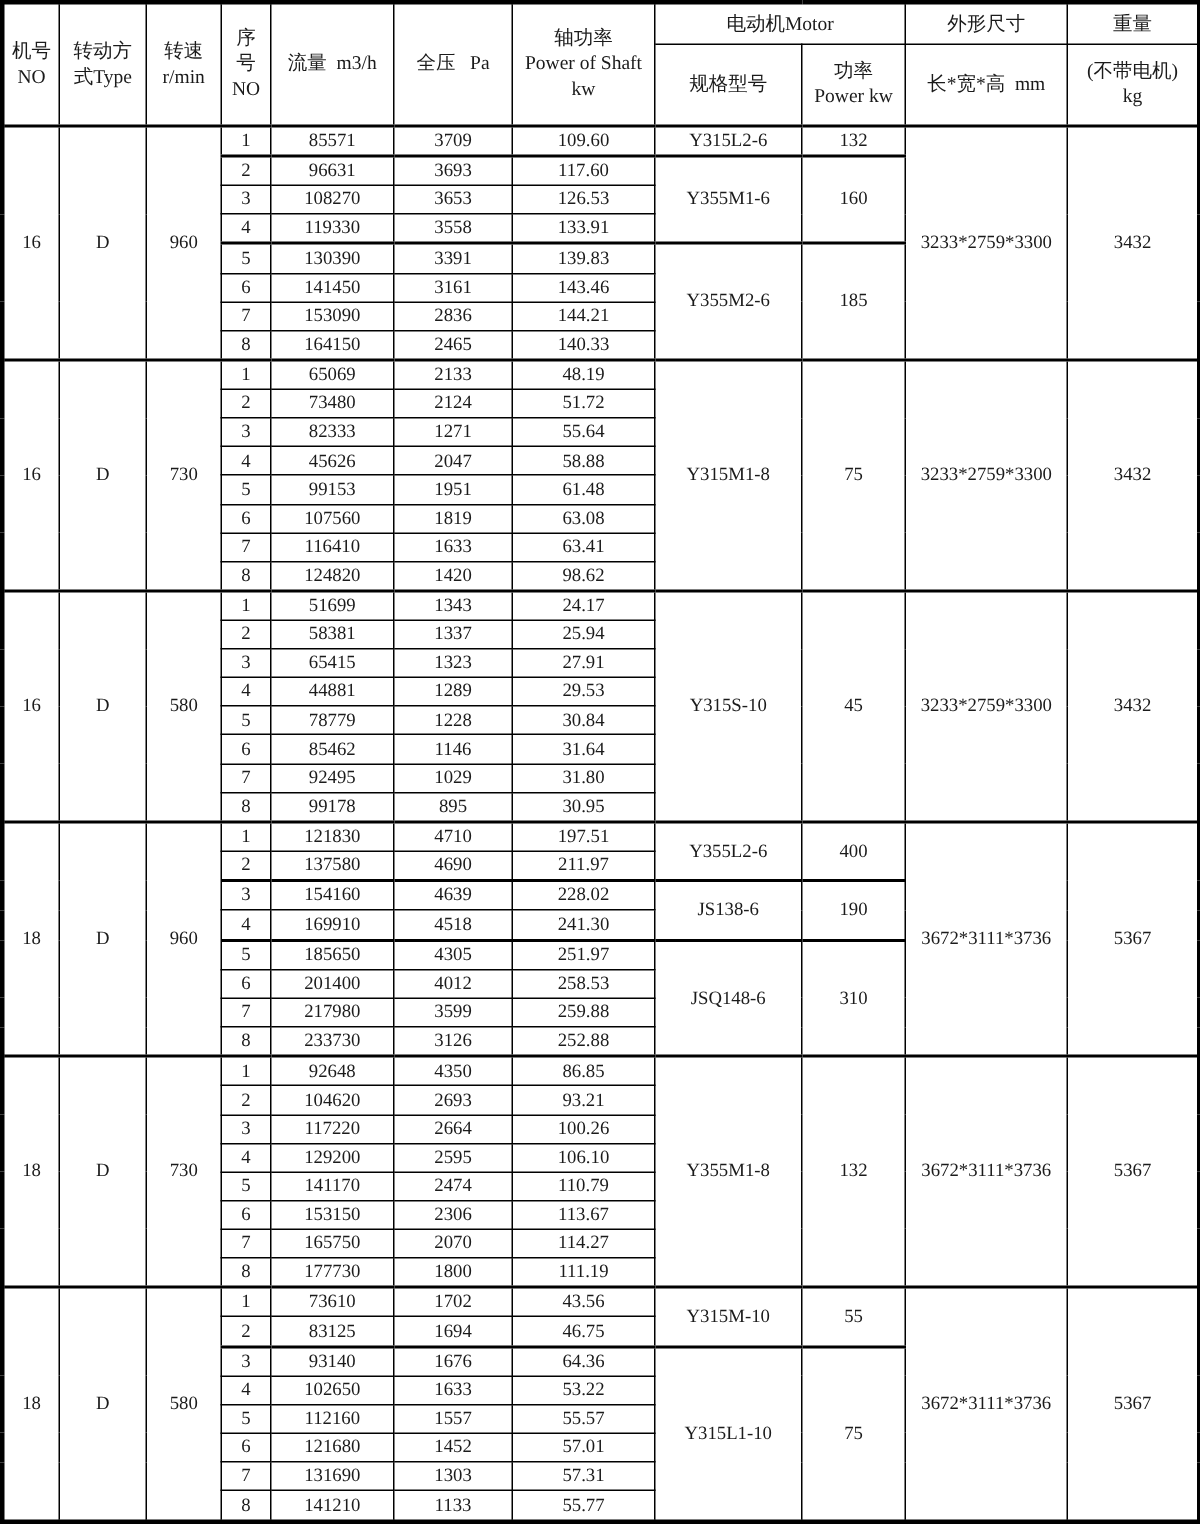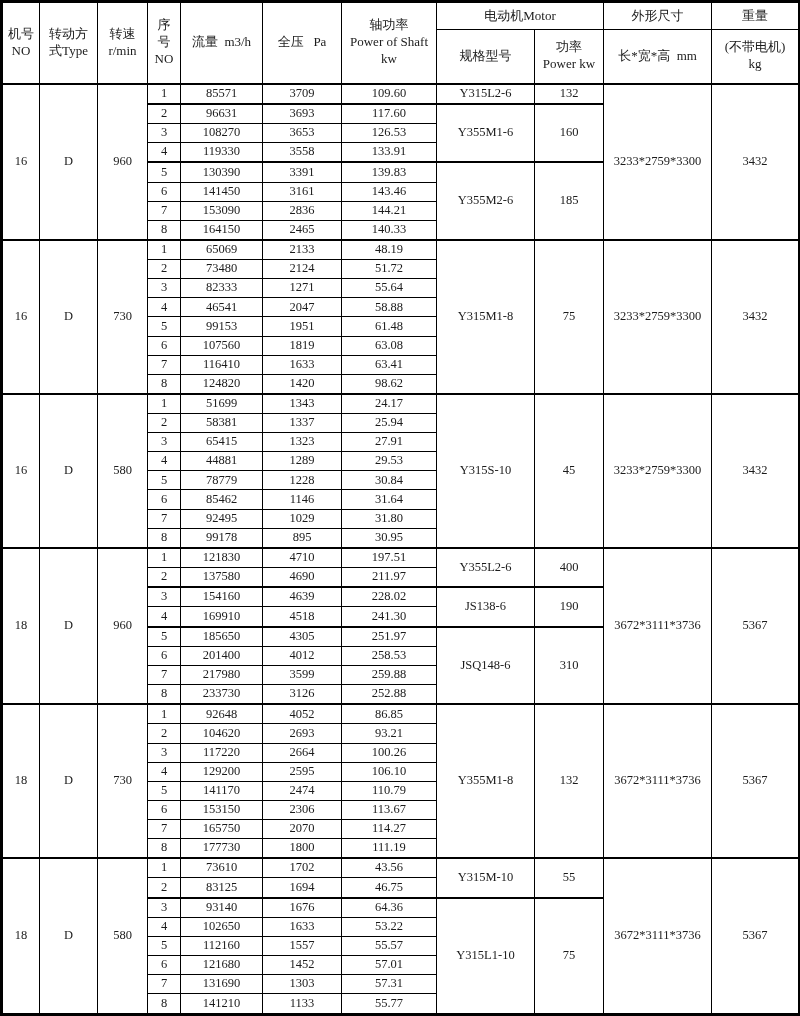--- a/index.html
+++ b/index.html
@@ -164,21 +164,21 @@
         <td>51.72</td>
       </tr>
       <tr>
         <td>3</td>
         <td>82333</td>
         <td>1271</td>
         <td>55.64</td>
       </tr>
       <tr>
         <td>4</td>
-        <td>46541</td>
+        <td>45626</td>
         <td>2047</td>
         <td>58.88</td>
       </tr>
       <tr>
         <td>5</td>
         <td>99153</td>
         <td>1951</td>
         <td>61.48</td>
       </tr>
       <tr>
@@ -312,21 +312,21 @@
         <td>233730</td>
         <td>3126</td>
         <td>252.88</td>
       </tr>
       <tr class="block-start">
         <td rowspan="8">18</td>
         <td rowspan="8">D</td>
         <td rowspan="8">730</td>
         <td>1</td>
         <td>92648</td>
-        <td>4052</td>
+        <td>4350</td>
         <td>86.85</td>
         <td rowspan="8">Y355M1-8</td>
         <td rowspan="8">132</td>
         <td rowspan="8">3672*3111*3736</td>
         <td rowspan="8">5367</td>
       </tr>
       <tr>
         <td>2</td>
         <td>104620</td>
         <td>2693</td>

